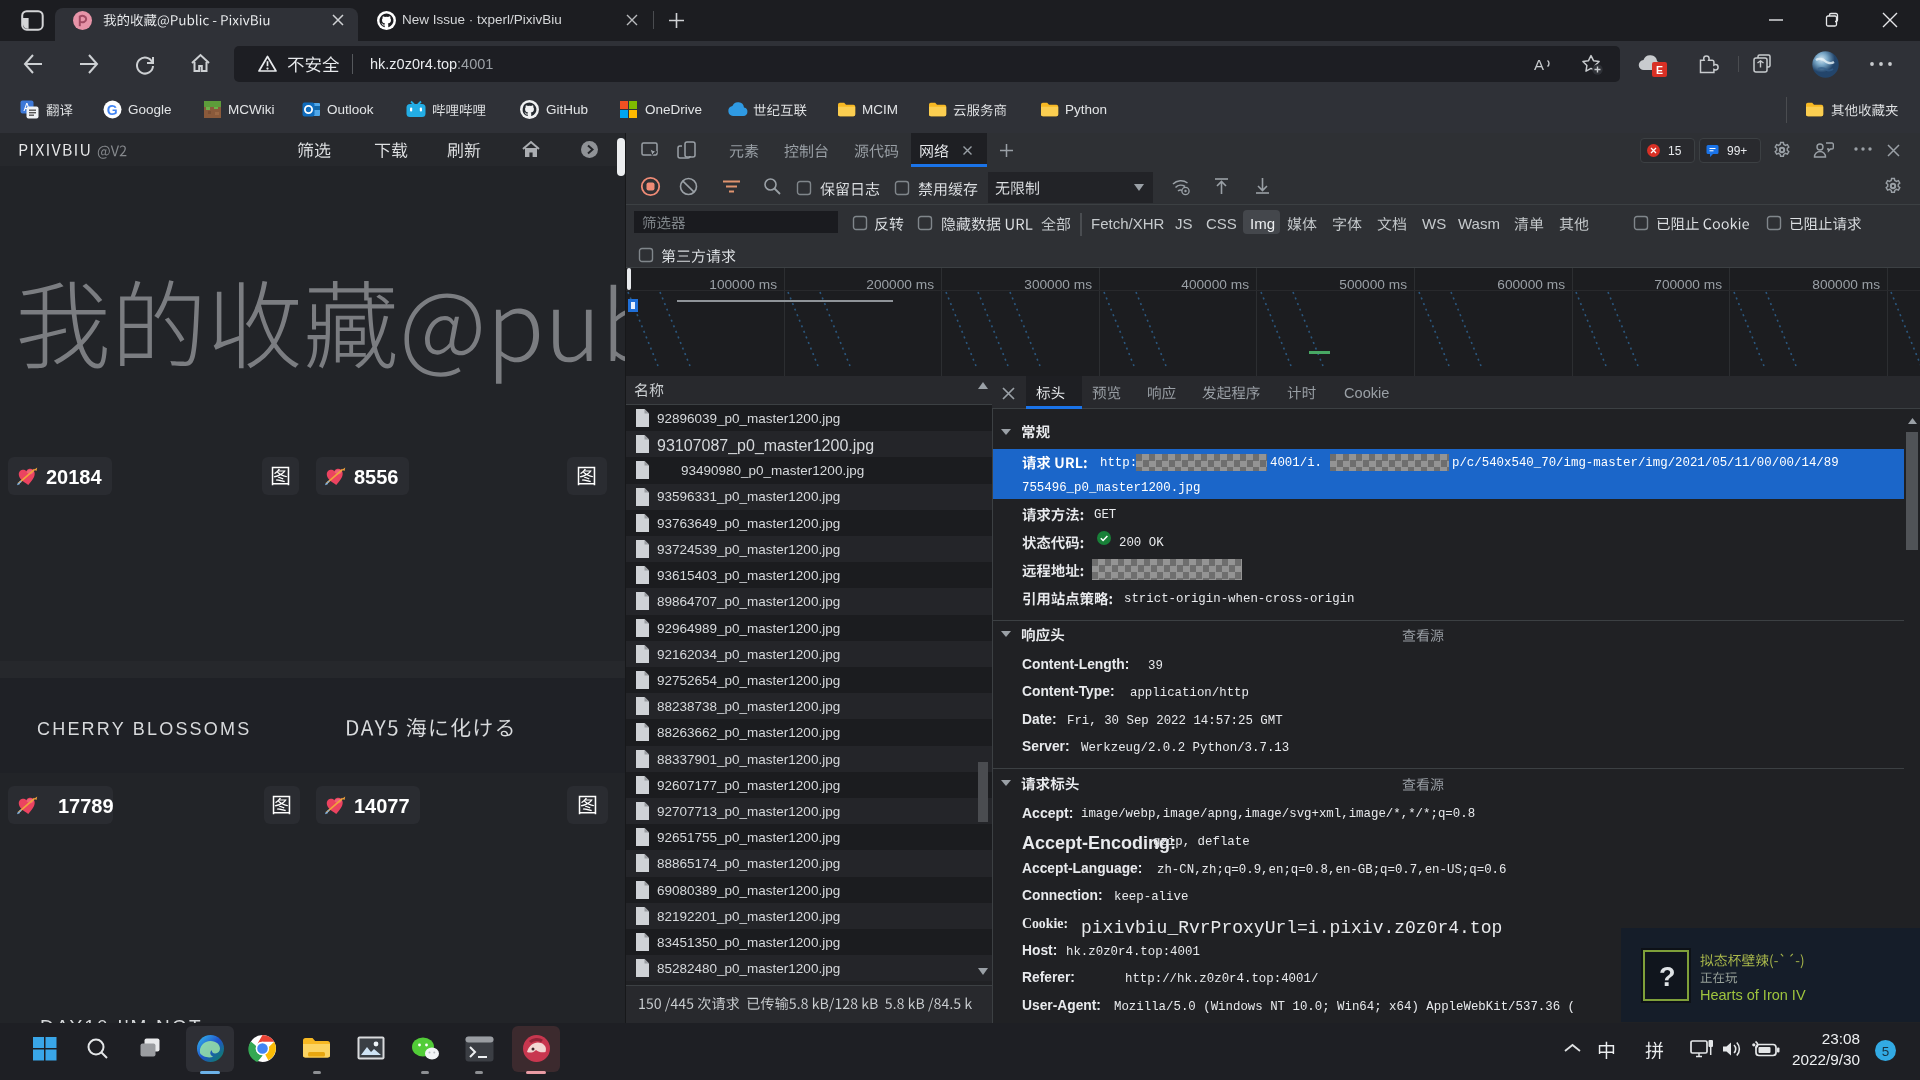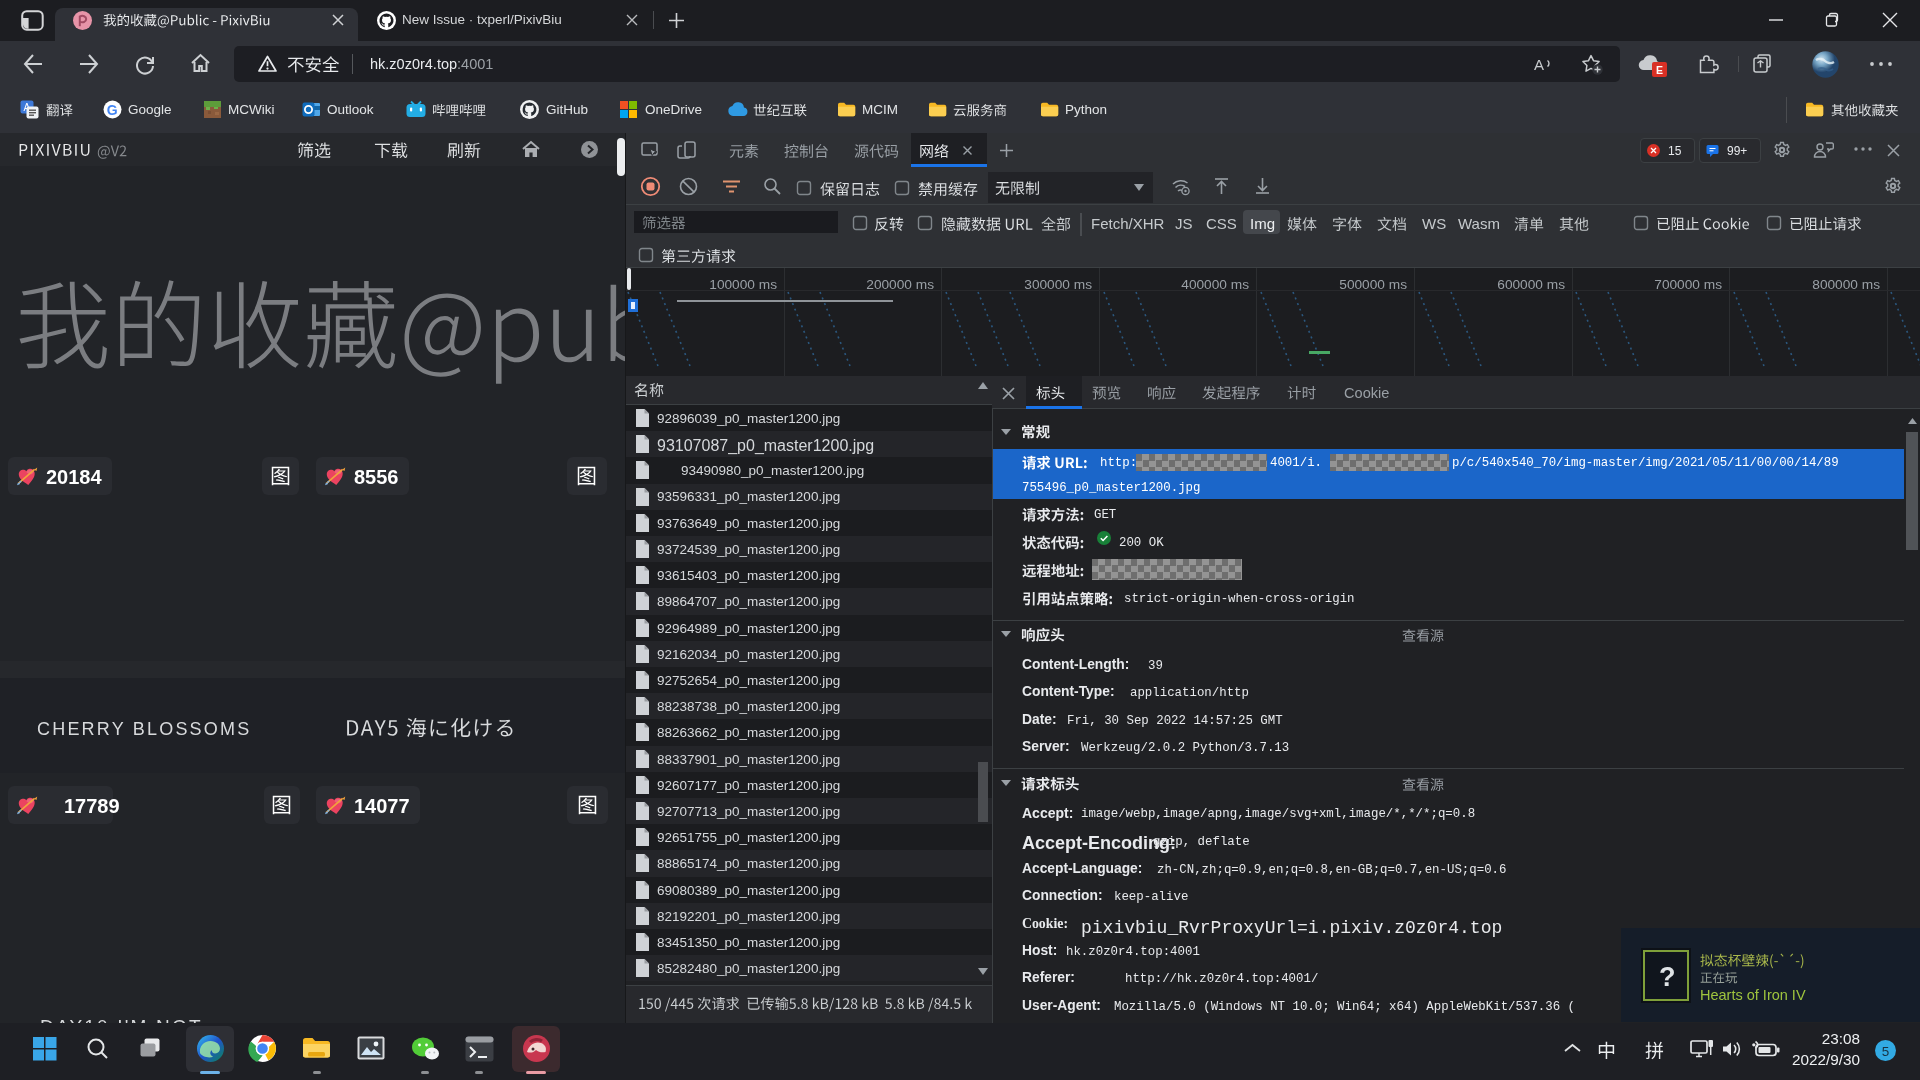--- a/index.html
+++ b/index.html
@@ -546,21 +546,21 @@
 <div class="b" style="left:8px;top:786px;width:105px;height:38px;background:#2a2c31;border-radius:6px;"></div>
 <svg class="a" style="left:16px;top:794px;" width="23" height="22" viewBox="0 0 23 22">
     <g transform="rotate(-8 11 11)">
       <path d="M11 20C7.2 16.6 3 13.3 3 8.9 3 6.2 5 4.2 7.4 4.2c1.4 0 2.8.7 3.6 1.9.8-1.2 2.2-1.9 3.6-1.9C17 4.2 19 6.2 19 8.9c0 4.4-4.2 7.7-8 11.1z" fill="#eb4360"></path>
       <path d="M11 7.1c.8-1.2 2.2-1.9 3.6-1.9 1.6 0 3 .9 3.8 2.2-1.2 3.2-4.4 3.4-7.4-.3z" fill="#f06a80" opacity=".8"></path>
     </g>
     <path d="M2.2 18.6L18.6 4.4" stroke="#f2a33c" stroke-width="1.7"></path>
     <path d="M18.2 4.7l3-2.2-.7 3.6z" fill="#f2a33c"></path>
     <path d="M1 20.2l2.7-1 .3-1.7-2.2.5zM3.4 17.8l1.7-.4.4-1.8-2 .6z" fill="#7fb1e0"></path>
   </svg>
-<div class="t" style="left:64px;top:795.5px;font-size:20px;color:#fff;font-family:'Liberation Sans',sans-serif;font-weight:bold;">17789</div>
+<div class="t" style="left:58px;top:795.5px;font-size:20px;color:#fff;font-family:'Liberation Sans',sans-serif;font-weight:bold;">17789</div>
 <div class="b" style="left:264px;top:786px;width:36px;height:38px;background:#2a2c31;border-radius:6px;"></div>
 <svg class="a" style="left:271.0px;top:792.4px" width="23.0" height="27.3">
     <g fill="#fff" transform="translate(0 20.58) scale(0.021)">
       <use href="#q64" x="0"></use>
     </g>
   </svg>
 <div class="b" style="left:316px;top:786px;width:104px;height:38px;background:#2a2c31;border-radius:6px;"></div>
 <svg class="a" style="left:324px;top:794px;" width="23" height="22" viewBox="0 0 23 22">
     <g transform="rotate(-8 11 11)">
       <path d="M11 20C7.2 16.6 3 13.3 3 8.9 3 6.2 5 4.2 7.4 4.2c1.4 0 2.8.7 3.6 1.9.8-1.2 2.2-1.9 3.6-1.9C17 4.2 19 6.2 19 8.9c0 4.4-4.2 7.7-8 11.1z" fill="#eb4360"></path>

